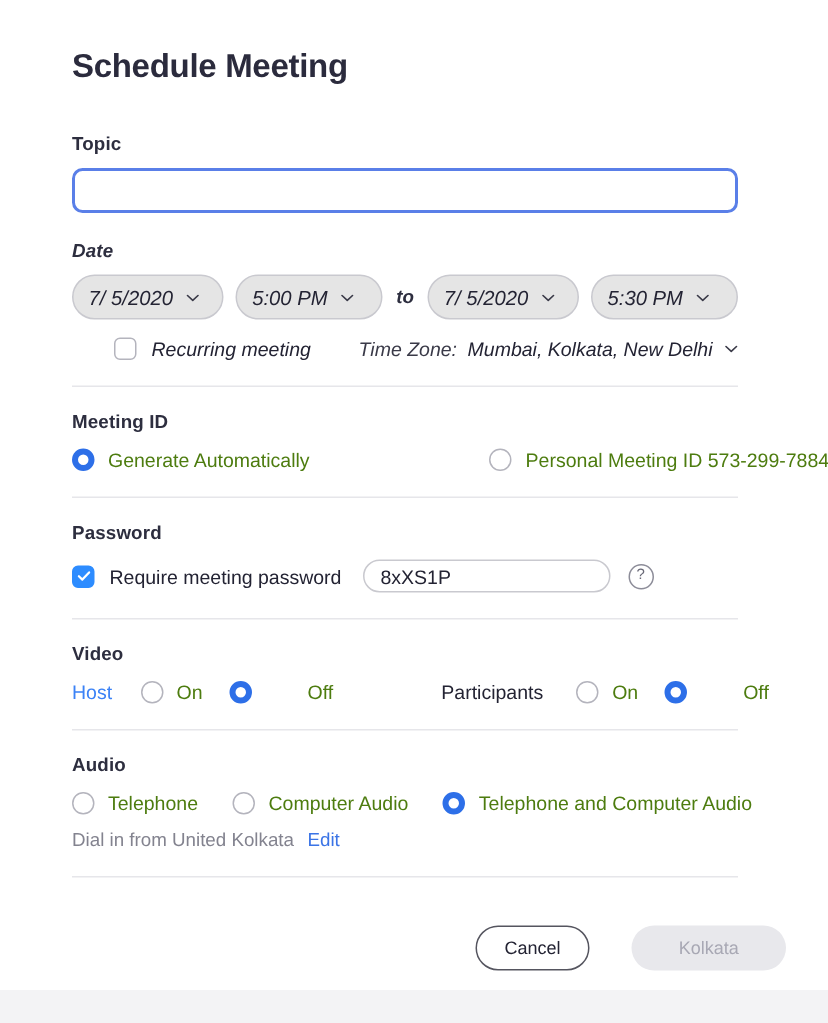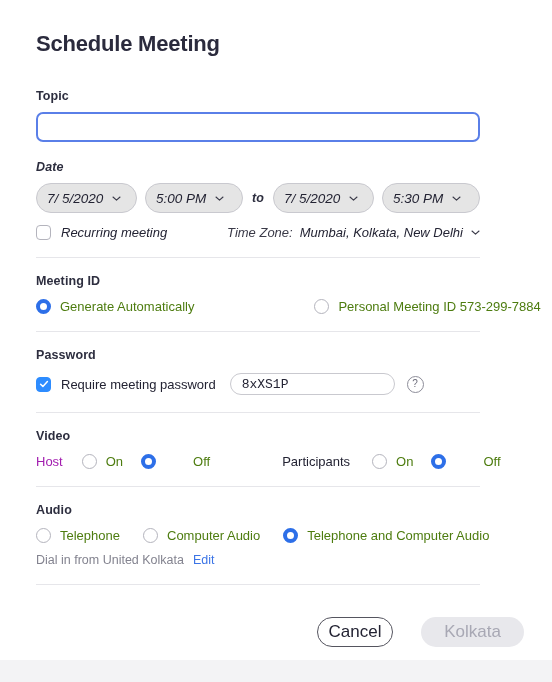--- a/index.html
+++ b/index.html
@@ -18,21 +18,21 @@
   .dialog {
     position: absolute;
     left: 0; top: 0;
     width: 552px;
     height: 682px;
     background: #ffffff;
     box-sizing: border-box;
   }
   .body-area {
     position: absolute;
-    left: 4px; top: 0;
+    left: 16px; top: 0;
     width: 508px;
     height: 660px;
     padding: 0 32px;
     box-sizing: border-box;
     background: #ffffff;
   }
   .footer-strip {
     position: absolute;
     left: 0;
     bottom: 0;
@@ -119,20 +119,21 @@
     position: relative;
     flex: none;
   }
   .chev svg { display: block; }
 
   
   .recurring-row {
     margin-top: 12px;
     display: flex;
     align-items: flex-end;
+    margin-left: 28px;
   }
   .tz-wrap {
     margin-left: auto;
     display: flex;
     align-items: center;
   }
   .tz-label {
     font-size: 13px;
     color: #3a3a48;
     margin-right: 7px;
@@ -214,21 +215,21 @@
   .mid-opt2 { margin-left: 120px; }
 
   
   .pw-input {
     margin-left: 14px;
     width: 165px;
     height: 22px;
     box-sizing: border-box;
     border: 1px solid #c9c9cf;
     border-radius: 11px;
-    font-family: Liberation Mono, monospace;
+    font-family: Liberation Sans, sans-serif;
     font-size: 13px;
     color: #232333;
     padding: 0 11px;
     background: #fff;
     outline: none;
   }
   .help-icon {
     margin-left: 12px;
     width: 15px;
     height: 15px;
@@ -239,21 +240,21 @@
     line-height: 13px;
     text-align: center;
     flex: none;
     cursor: pointer;
     font-family: "Liberation Sans", sans-serif;
   }
 
   
   .vid-lead {
     font-size: 13px;
-    color: #a21caf;
+    color: #3b82f6;
     width: 36px;
   }
   .vid-on { margin-left: 19px; }
   .vid-off { margin-left: 18px; gap: 28px; }
   .vid-participants {
     margin-left: 72px;
     font-size: 13px;
     color: #232333;
   }
   .vid-pon { margin-left: 22px; }
@@ -283,21 +284,21 @@
     position: absolute;
     right: 28px;
     bottom: 35px;
     display: flex;
     align-items: center;
   }
   .btn {
     height: 30px;
     border-radius: 15px;
     font-family: "Liberation Sans", sans-serif;
-    font-size: 17px;
+    font-size: 12px;
     display: flex;
     align-items: center;
     justify-content: center;
     box-sizing: border-box;
     cursor: pointer;
   }
   .btn-cancel {
     width: 76px;
     border: 1px solid #55555f;
     background: #fff;

